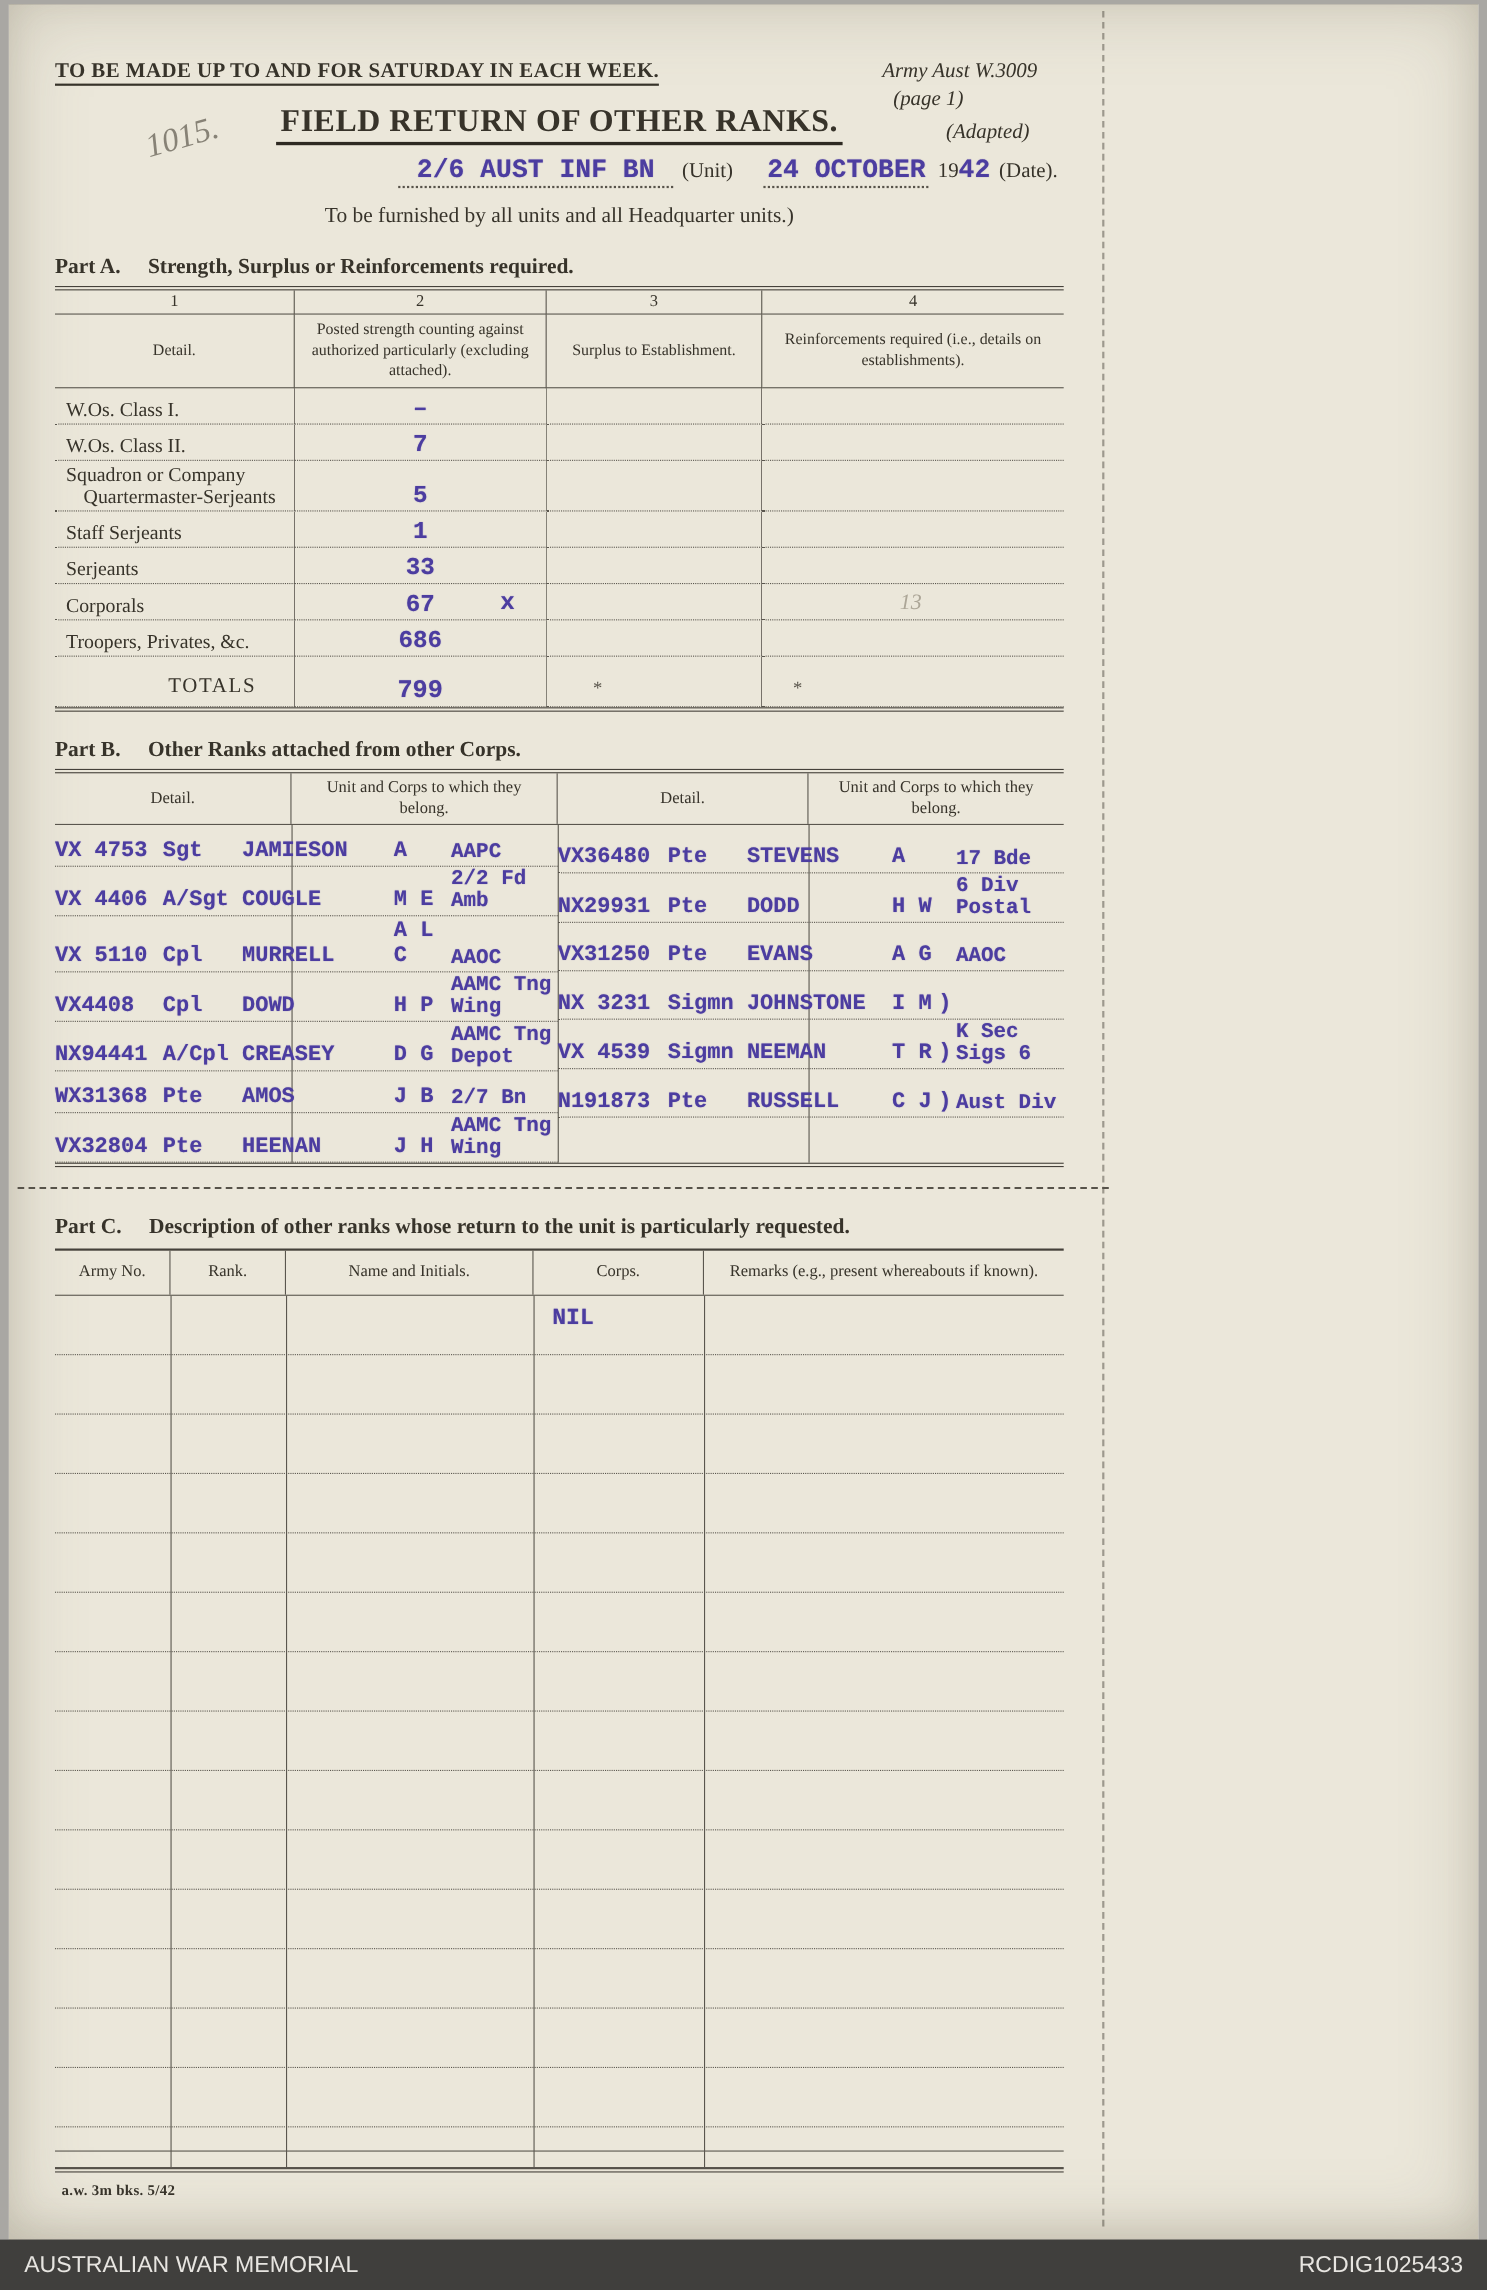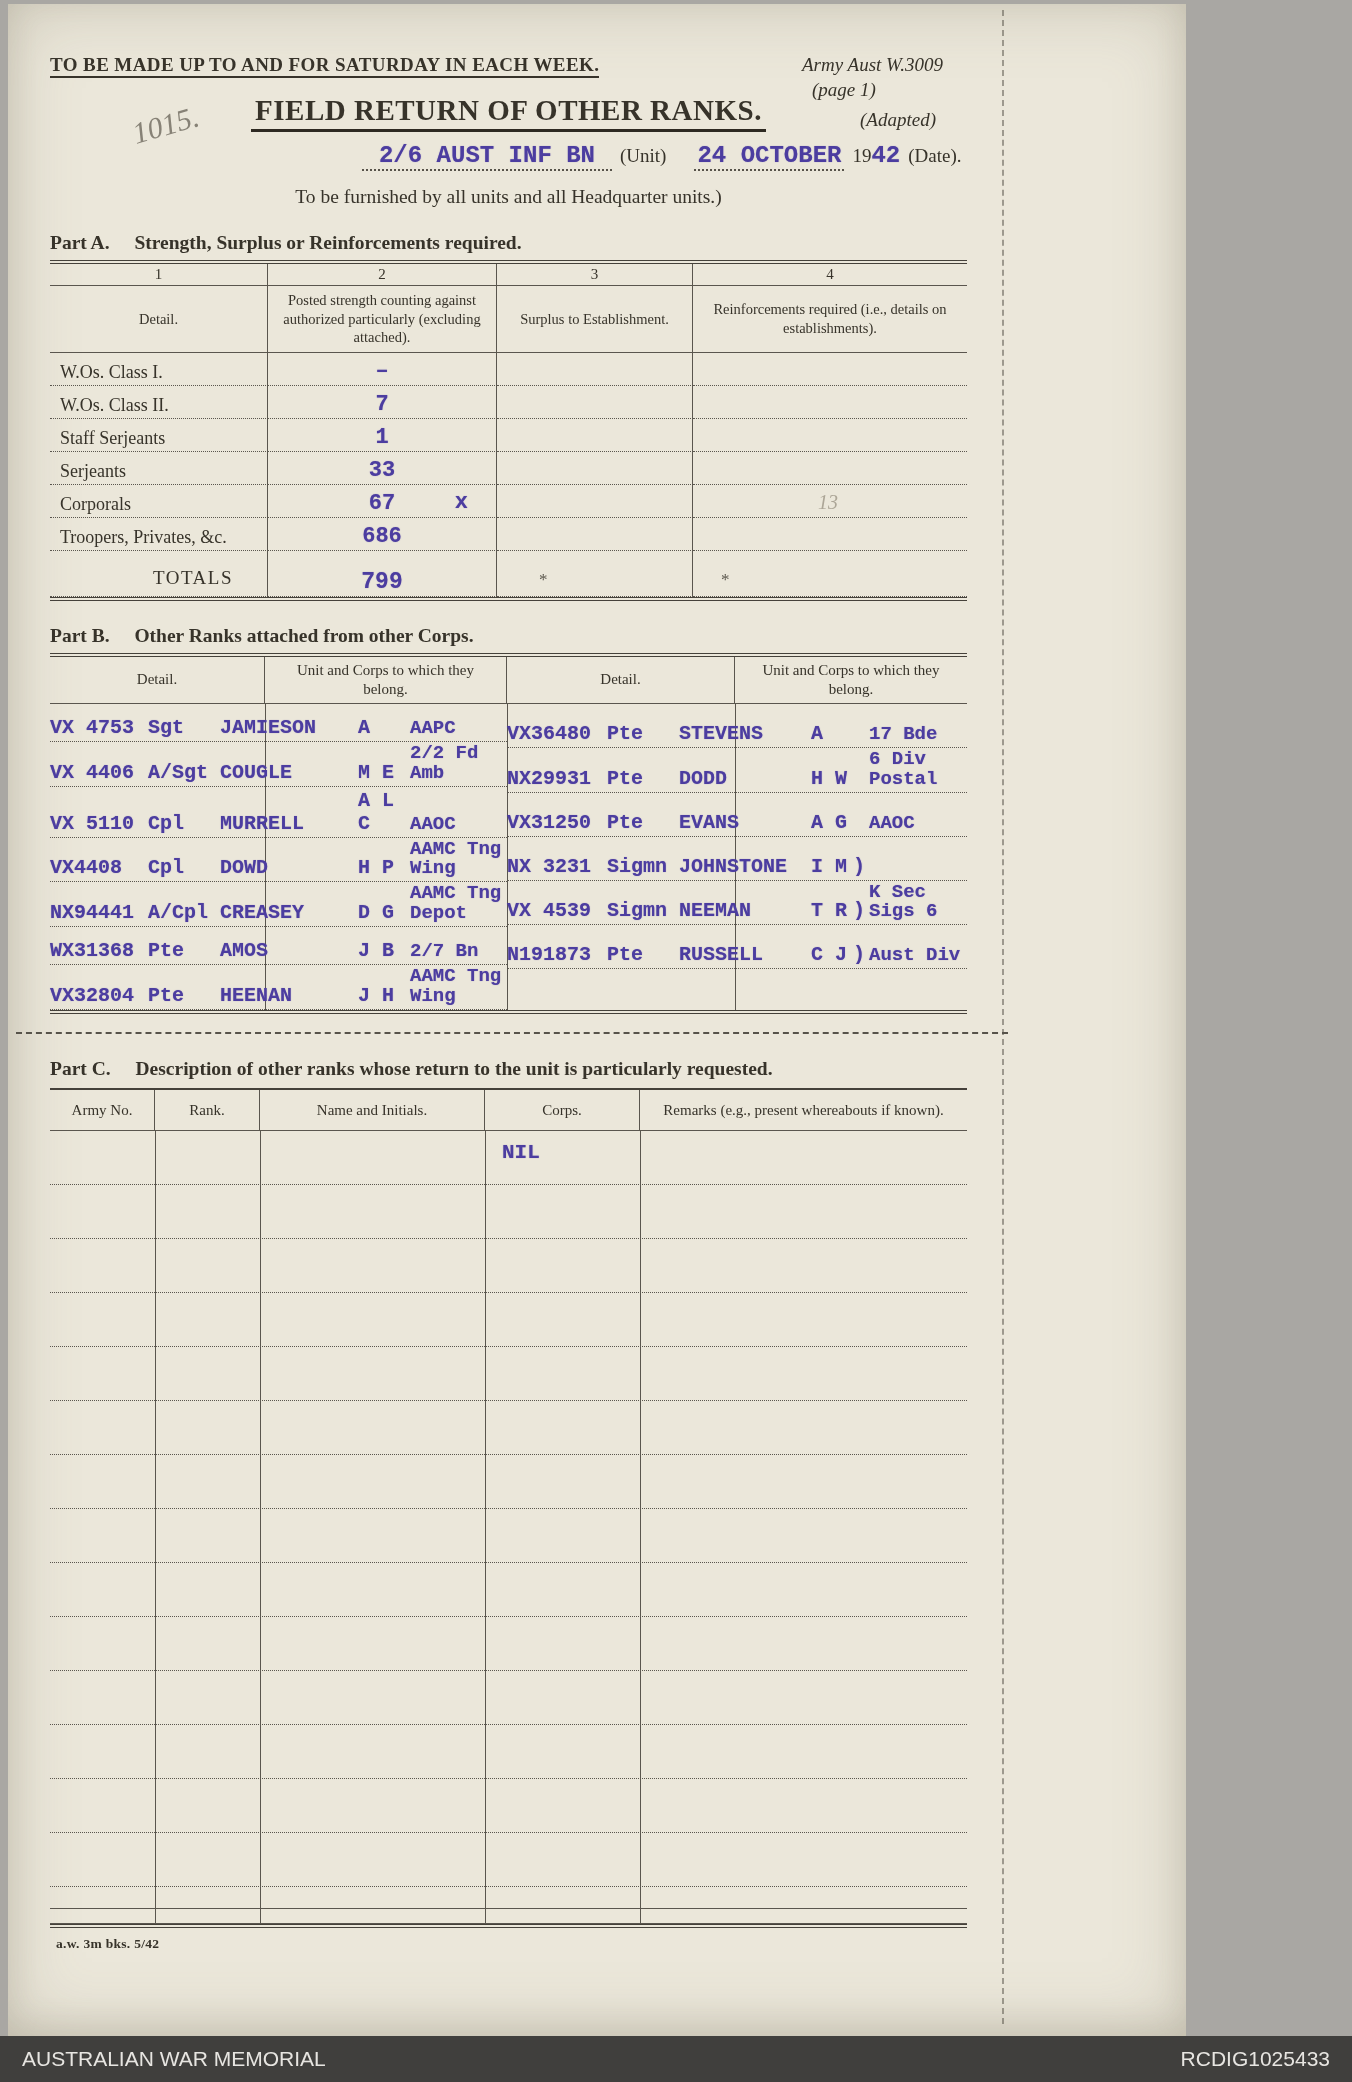--- a/index.html
+++ b/index.html
@@ -3,21 +3,21 @@
 <meta charset="utf-8">
 <style>
   html,body{margin:0;padding:0;}
   body{
     width:1352px;height:2082px;position:relative;overflow:hidden;
     background:#a9a7a3;
     font-family:"Liberation Serif","DejaVu Serif",serif;
     color:#37332a;
   }
   .paper{
-    position:absolute;left:8px;top:4px;width:1178px;height:2032px;
+    position:absolute;left:8px;top:4px;width:1336px;height:2032px;
     background:#ebe7da;
     box-shadow:inset 0 0 70px rgba(120,110,90,.28), inset 0 -10px 30px rgba(110,100,80,.15);
   }
   .fold{position:absolute;left:994px;top:6px;bottom:12px;border-left:2px dashed rgba(80,76,66,.5);}
   .content{position:absolute;left:42px;top:0;width:917px;}
 
   .topnote{margin-top:50px;}
   .topnote span{font-weight:bold;font-size:19px;letter-spacing:.4px;border-bottom:2px solid #37332a;padding-bottom:1px;}
 
   .forminfo{position:absolute;left:752px;top:48px;font-style:italic;font-size:19px;line-height:25px;}
@@ -190,20 +190,31 @@
       <div class="par padata">
         <div class="pac palbl">
             <span>W.Os. Class II.</span>
           </div>
         <div class="pac paval">
             <span class="typed">7</span>
           </div>
         <div class="pac"></div>
         <div class="pac"></div>
       </div>
+      <div class="par padata tall">
+        <div class="pac palbl">
+            <span>Squadron or Company</span>
+            <span class="lbl2">Quartermaster-Serjeants</span>
+          </div>
+        <div class="pac paval">
+            <span class="typed">5</span>
+          </div>
+        <div class="pac"></div>
+        <div class="pac"></div>
+      </div>
       <div class="par padata">
         <div class="pac palbl">
             <span>Staff Serjeants</span>
           </div>
         <div class="pac paval">
             <span class="typed">1</span>
           </div>
         <div class="pac"></div>
         <div class="pac"></div>
       </div>

